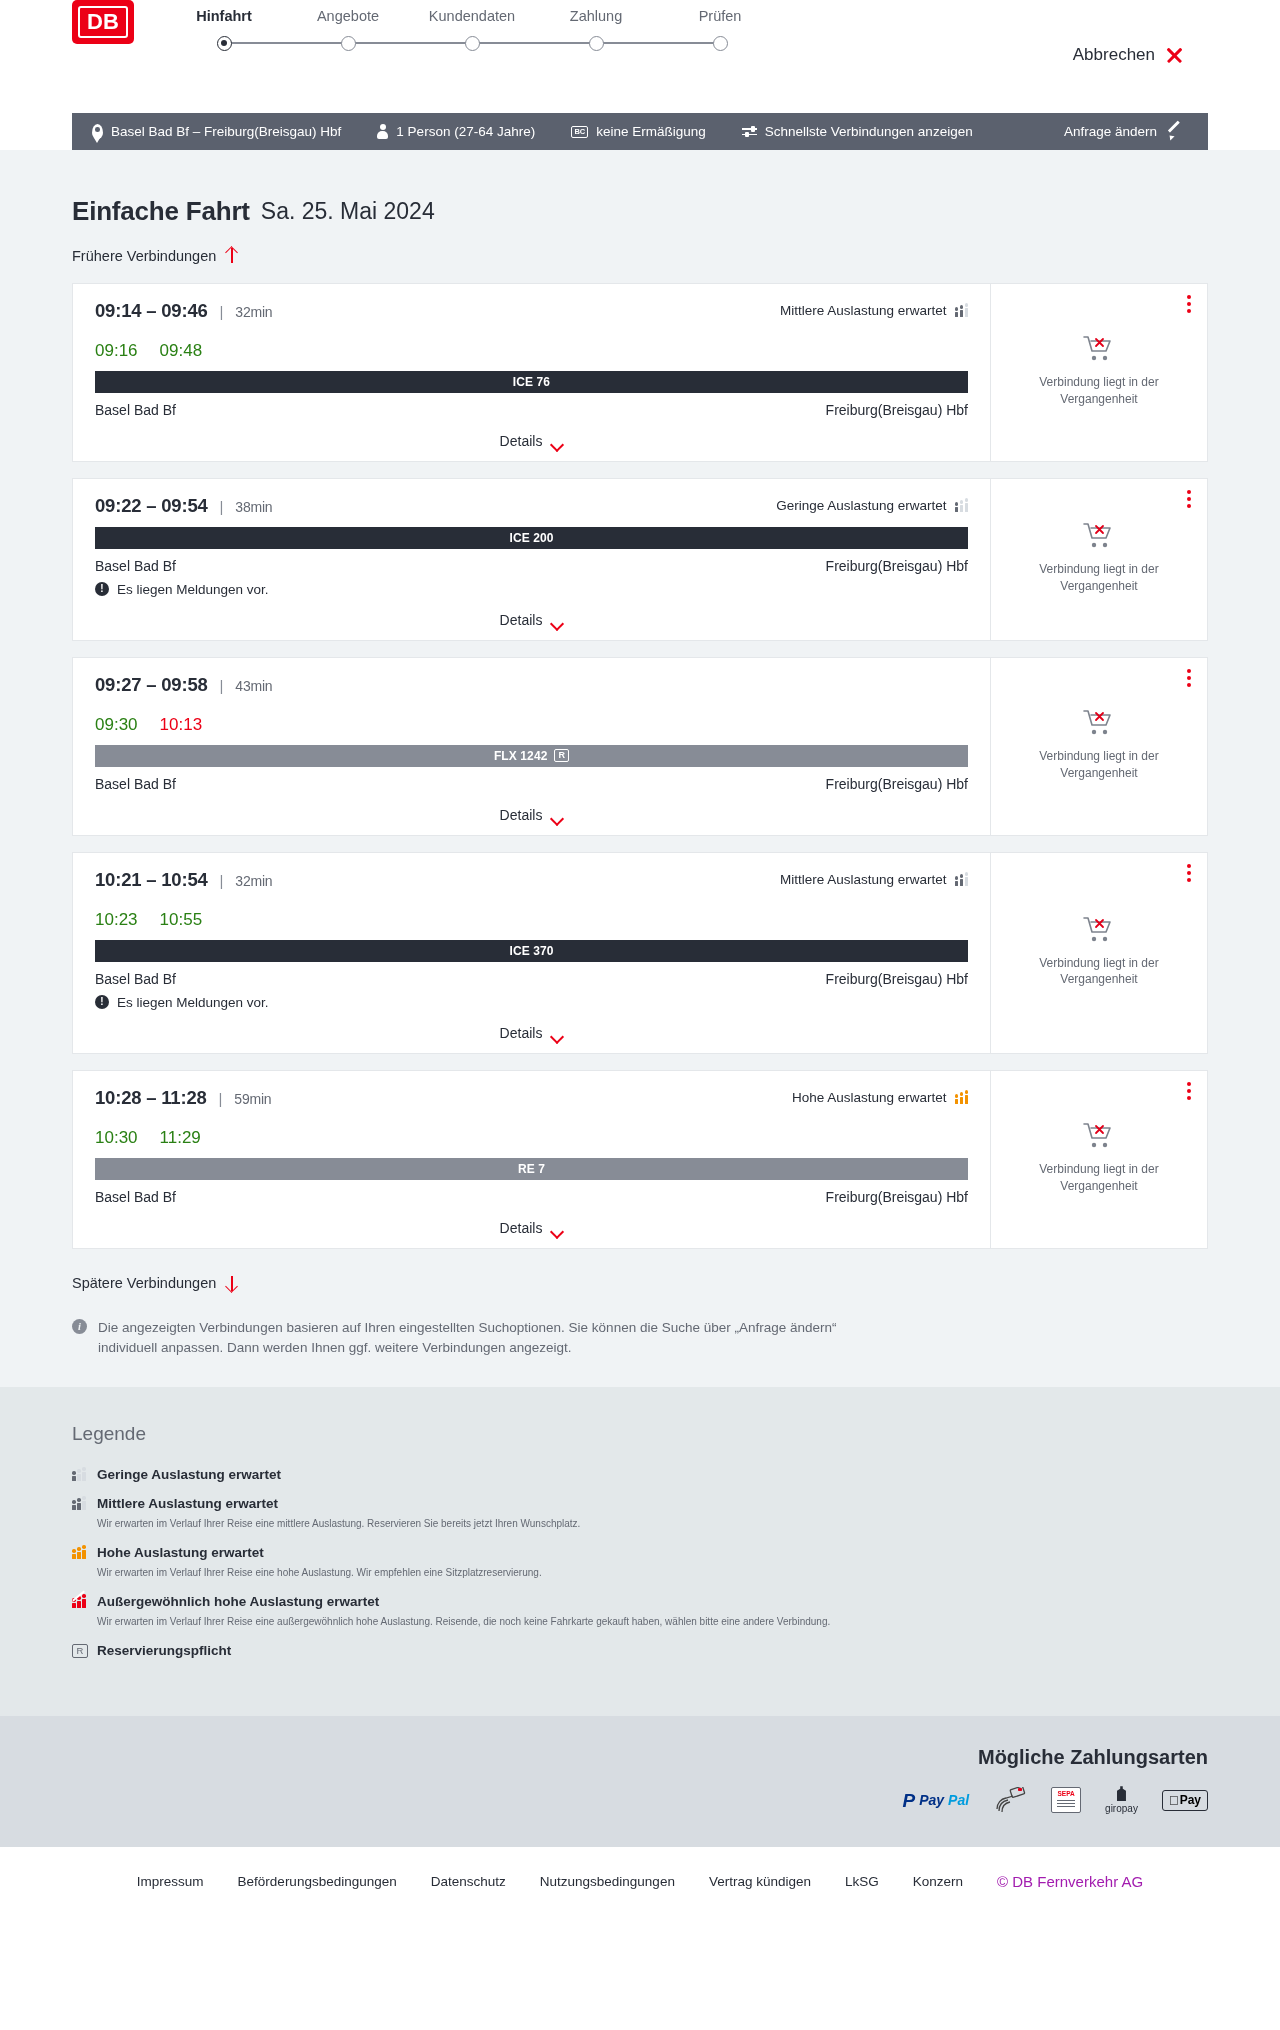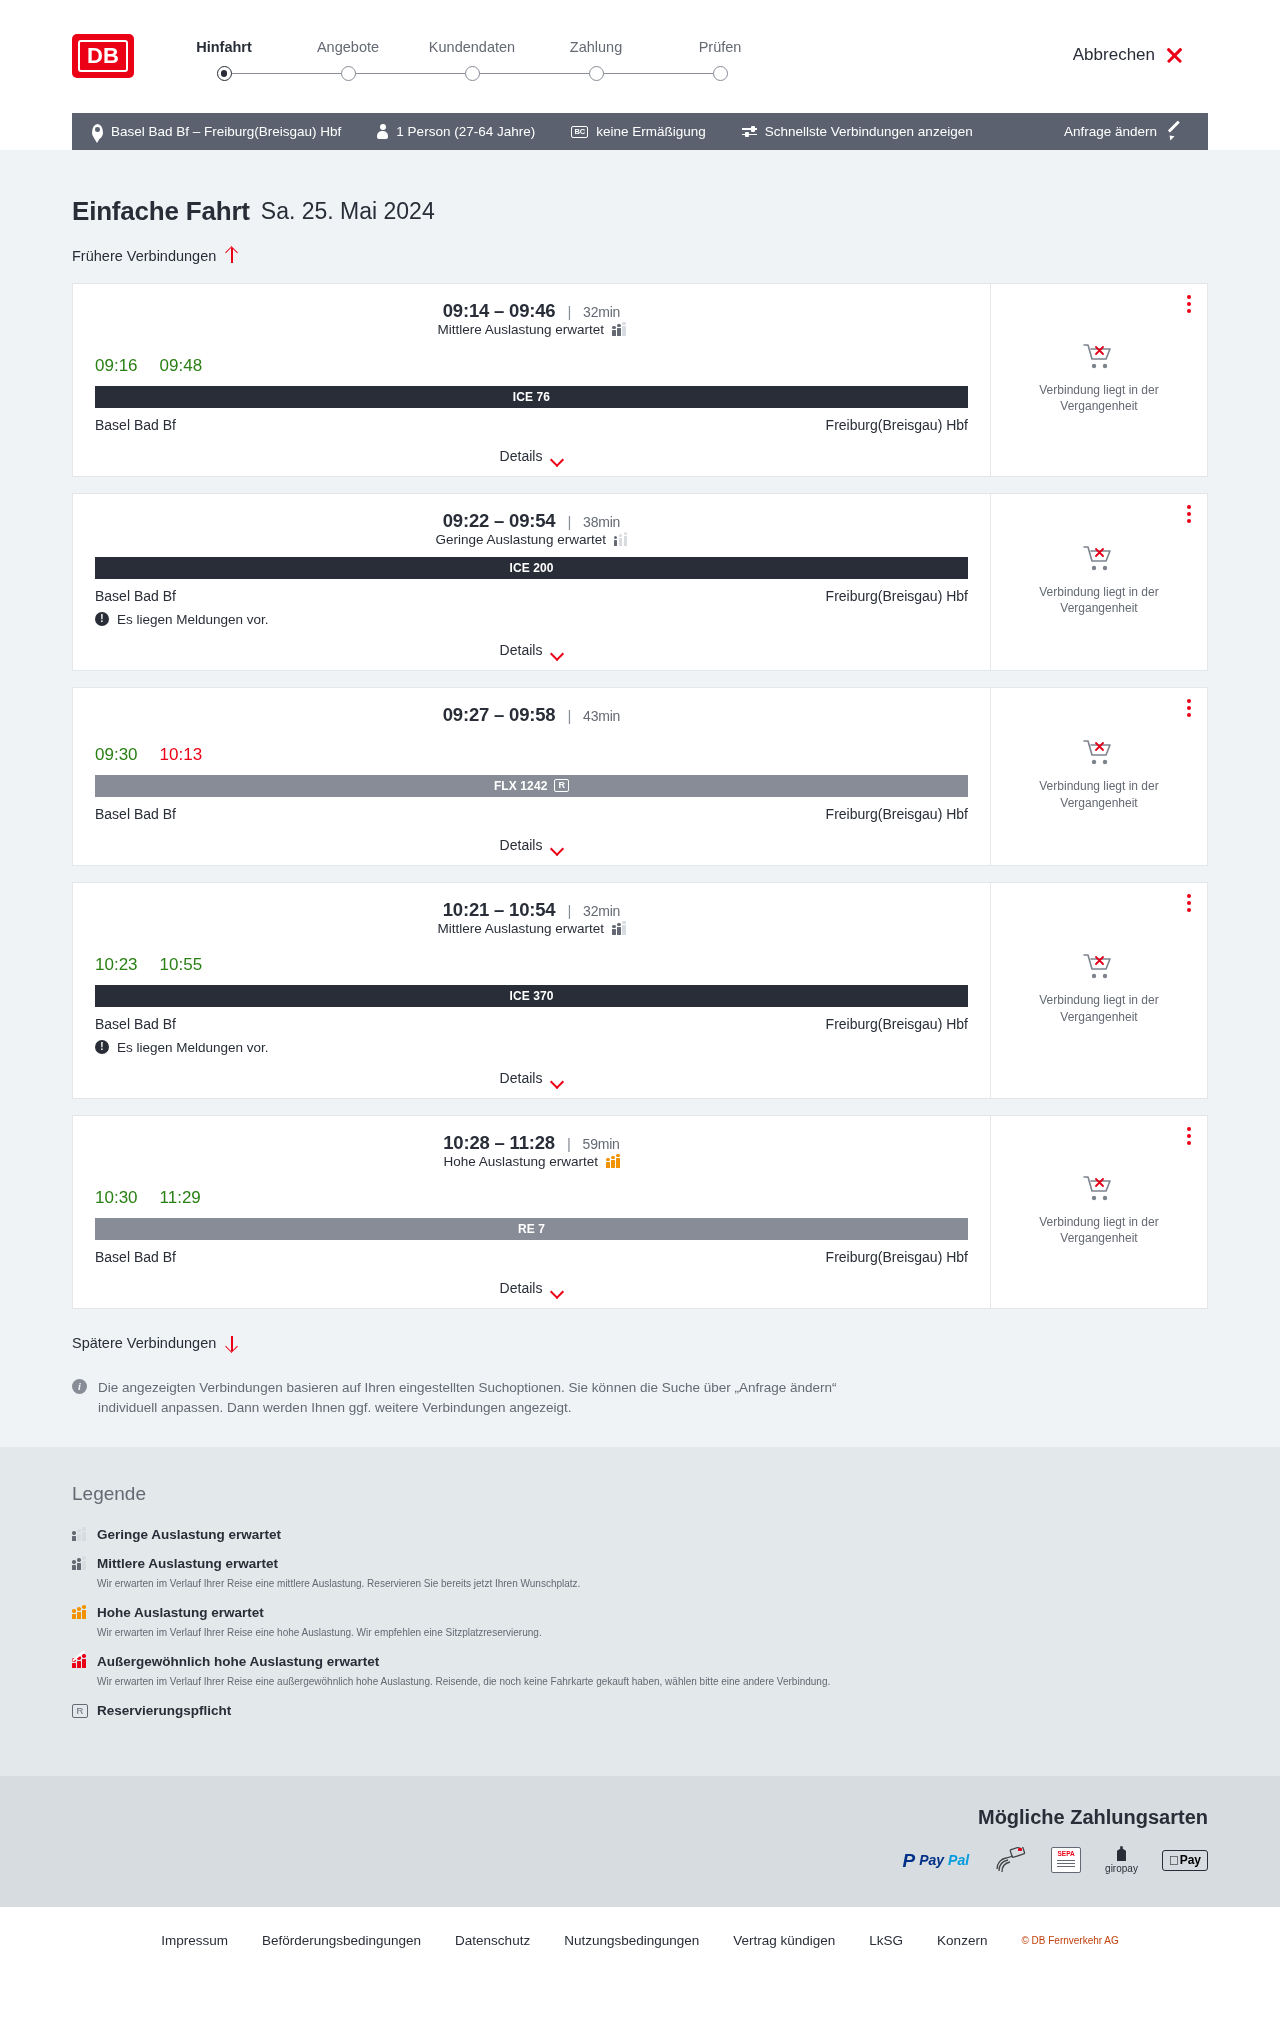--- a/index.html
+++ b/index.html
@@ -16,21 +16,21 @@
     position: relative;
     background: #ffffff;
   }
 
   
   .booking-header {
     background: #ffffff;
     height: 113px;
     padding: 0 72px 0 72px;
     display: flex;
-    align-items: center;
+    align-items: flex-start;
     position: relative;
     border-bottom: 1px solid #ffffff;
   }
   .db-logo {
     width: 62px;
     height: 44px;
     background: #ec0016;
     border-radius: 5px;
     display: flex;
     align-items: center;
@@ -278,21 +278,20 @@
   .conn-main {
     flex: 1 1 auto;
     padding: 16px 22px 12px 22px;
     border-right: 1px solid #e4e7ea;
     min-width: 0;
   }
   .conn-toprow {
     display: flex;
     align-items: center;
     justify-content: space-between;
-    flex-direction: column;
   }
   .times-main {
     display: flex;
     align-items: baseline;
     gap: 12px;
     font-size: 18.5px;
     font-weight: 800;
     color: #282d37;
     letter-spacing: -0.2px;
   }
@@ -550,21 +549,21 @@
     align-items: center;
     gap: 34px;
     flex-wrap: wrap;
   }
   .footer a {
     font-size: 13.5px;
     color: #282d37;
     text-decoration: none;
     cursor: pointer;
   }
-  .footer .copy { font-size: 10px; color: #c2410c; }
+  .footer .copy { font-size: 15px; color: #a21caf; }
 </style>
 </head>
 <body>
 
 <div class="page">
 
   <div class="booking-header">
     <div class="db-logo">
       <div class="inner">DB</div>
     </div>

